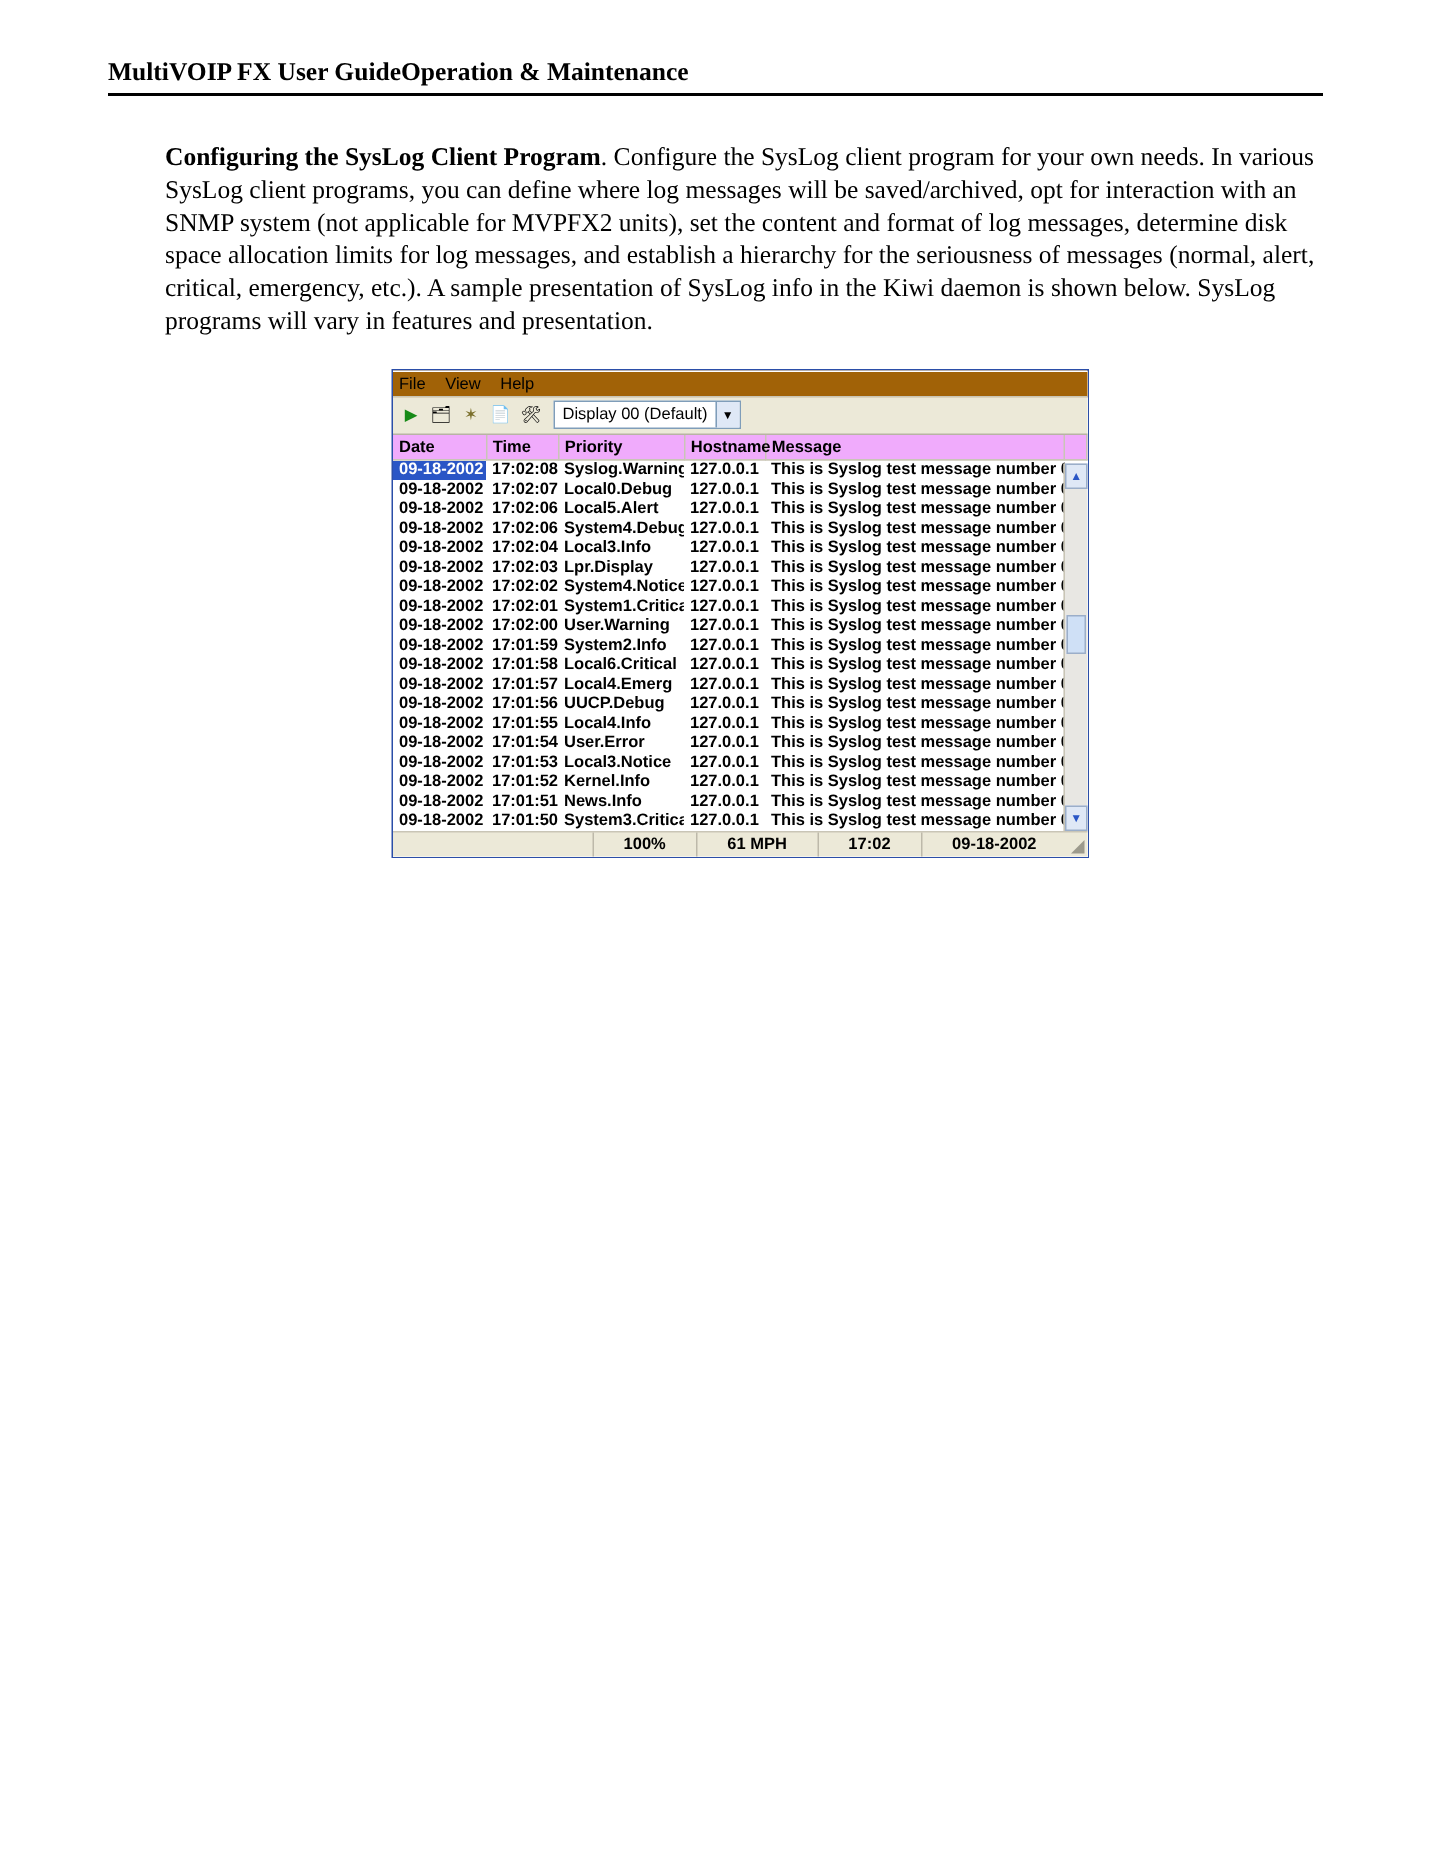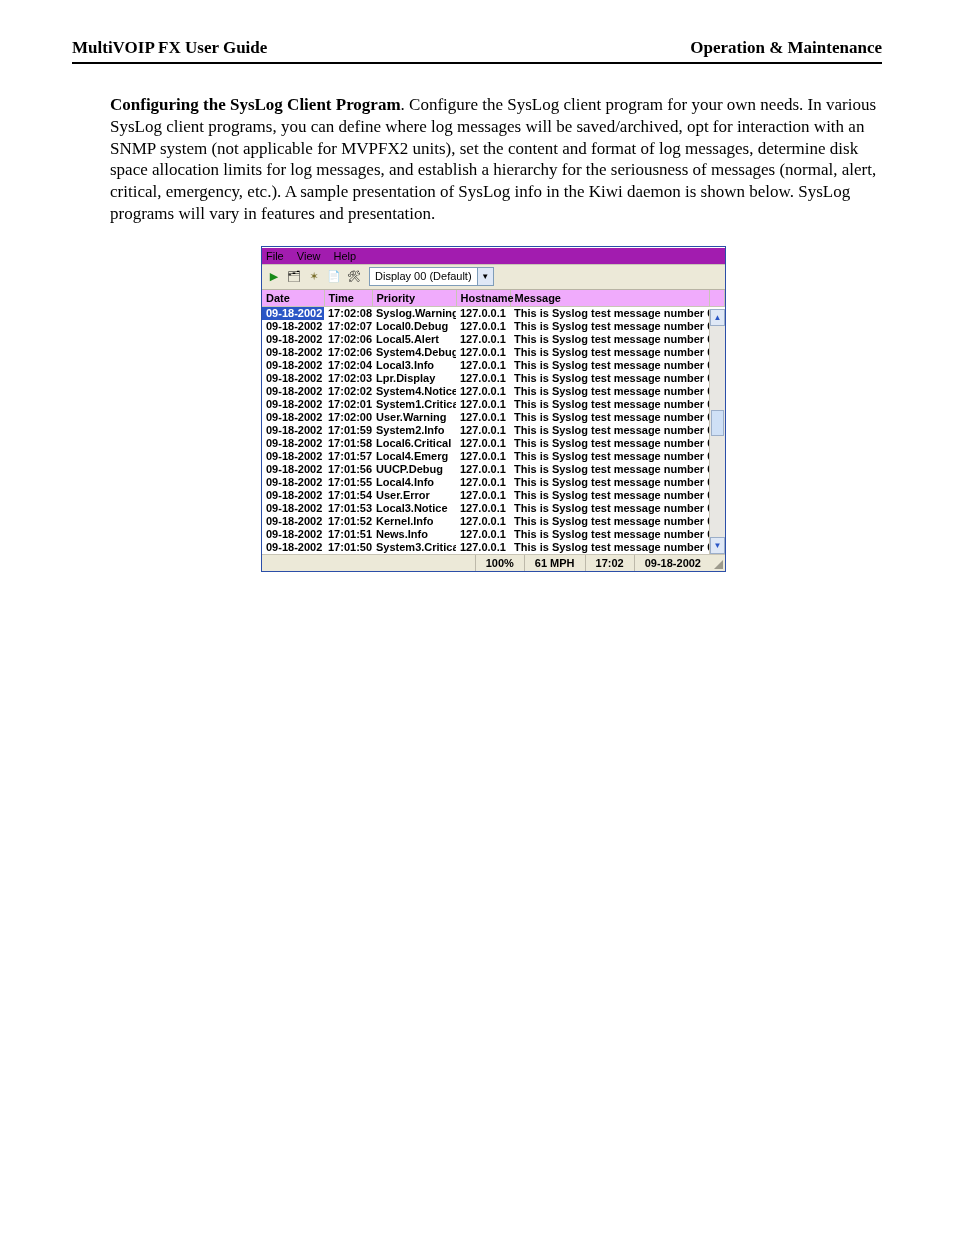--- a/index.html
+++ b/index.html
@@ -11,21 +11,20 @@
   }
   .page {
     width: 954px;
     height: 1235px;
     box-sizing: border-box;
     padding: 38px 72px 30px 72px;
     position: relative;
   }
   .header-row {
     display: flex;
-    justify-content: space-between;
     align-items: baseline;
     font-size: 17px;
     font-weight: bold;
     padding-bottom: 4px;
   }
   .header-rule {
     height: 0;
     border-bottom: 2px solid #000;
     margin: 0 0 30px 0;
   }
@@ -85,21 +84,21 @@
     border: 1px solid #1a3a7a;
     border-radius: 2px;
     display: flex; align-items: center; justify-content: center;
     font-size: 10px; font-weight: bold;
     background: linear-gradient(#6fa6ec, #2a5bc0);
     color: #fff;
   }
   .win-btn.close { background: linear-gradient(#f07a65, #c93c24); }
 
   .menubar {
-    background: #a21caf;
+    background: #a16207;
     border-top: 1px solid #fff;
     border-bottom: 1px solid #c9c5b6;
     padding: 2px 4px;
     font-size: 11px;
   }
   .menubar span { margin-right: 10px; }
 
   .toolbar {
     background: #ece9d8;
     padding: 2px 4px 3px 4px;
@@ -198,21 +197,21 @@
 
   .statusbar {
     display: flex;
     justify-content: flex-end;
     background: #ece9d8;
     border-top: 1px solid #c9c5b6;
     font-size: 11px;
   }
   .statusbar .cell {
     border-left: 1px solid #bdb9aa;
-    padding: 2px 10px;
+    padding: 2px 20px;
     font-weight: bold;
     white-space: nowrap;
   }
   .statusbar .grip {
     width: 14px;
     position: relative;
   }
   .statusbar .grip::after {
     content: "";
     position: absolute;

